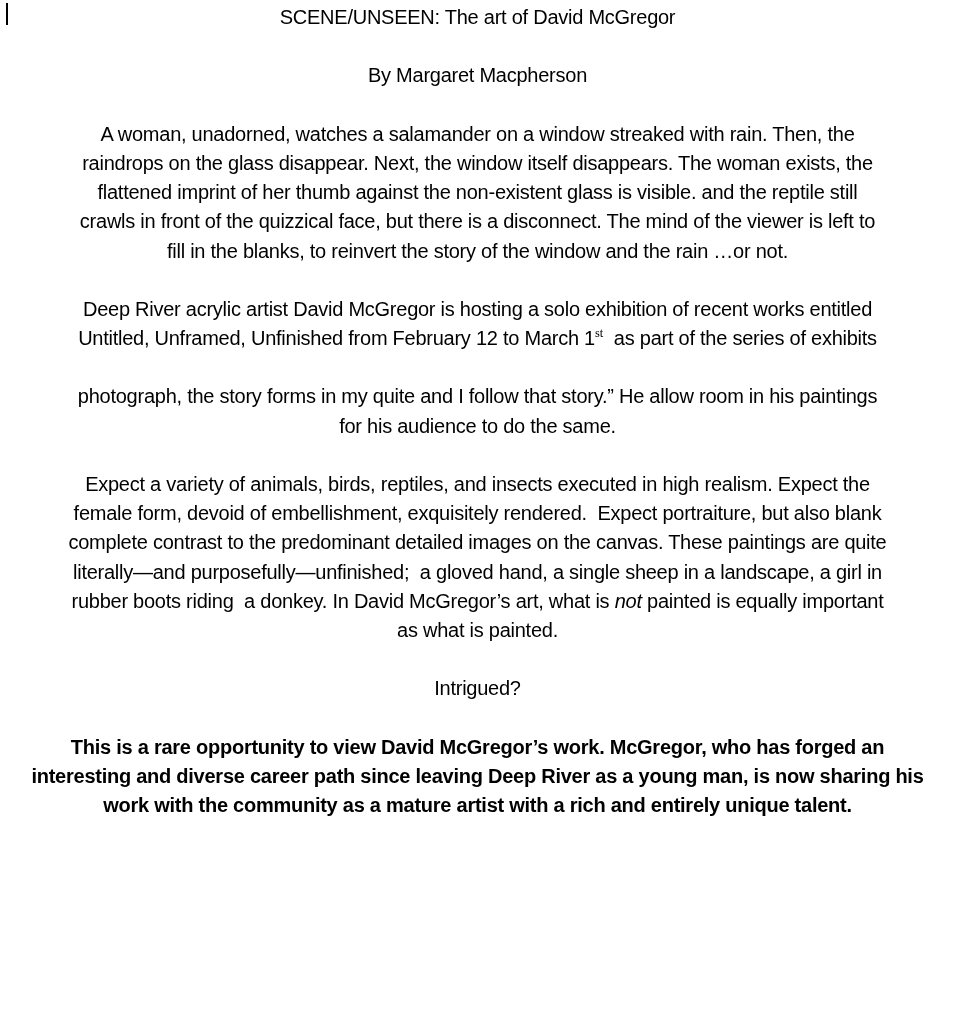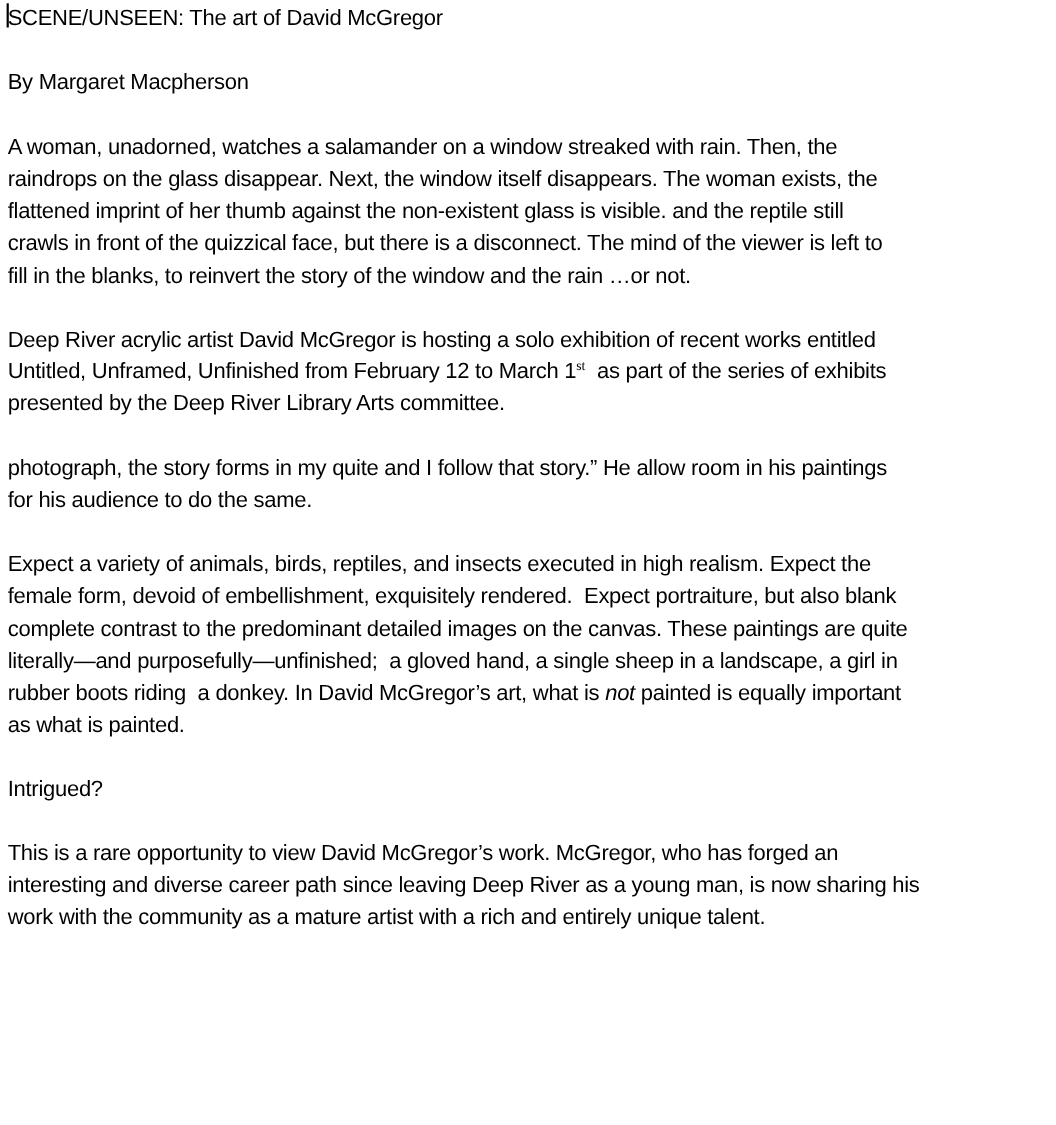--- a/index.html
+++ b/index.html
@@ -14,32 +14,34 @@
     position: relative;
     font-family: "Liberation Sans", "DejaVu Sans", sans-serif;
     color: #000000;
   }
   .page {
     position: relative;
     width: 100%;
     height: 100%;
     box-sizing: border-box;
     padding: 3px 12px 0 7px;
+    text-align: center;
   }
   .doc-body {
     font-size: 20px;
     letter-spacing: -0.25px;
     line-height: 29.2px;
     color: #000000;
   }
   .para {
     margin: 0 0 29.2px 0;
   }
   .para:last-child {
     margin-bottom: 0;
+    font-weight: bold;
   }
   .line {
     white-space: pre;
     height: 29.2px;
   }
   .line sup {
     font-size: 0.62em;
     line-height: 0;
     vertical-align: super;
     letter-spacing: 0;
@@ -71,21 +73,20 @@
       <div class="para">
         <div class="line"><span>A woman, unadorned, watches a salamander on a window streaked with rain. Then, the</span></div>
         <div class="line"><span>raindrops on the glass disappear. Next, the window itself disappears. The woman exists, the</span></div>
         <div class="line"><span>flattened imprint of her thumb against the non-existent glass is visible. and the reptile still</span></div>
         <div class="line"><span>crawls in front of the quizzical face, but there is a disconnect. The mind of the viewer is left to</span></div>
         <div class="line"><span>fill in the blanks, to reinvert the story of the window and the rain …or not.</span></div>
       </div>
       <div class="para">
         <div class="line"><span>Deep River acrylic artist David McGregor is hosting a solo exhibition of recent works entitled</span></div>
         <div class="line"><span>Untitled, Unframed, Unfinished from February 12 to March 1</span><sup>st</sup><span>  as part of the series of exhibits</span></div>
-        <div class="line"><span>presented by the Deep River Library Arts committee.</span></div>
       </div>
       <div class="para">
         <div class="line"><span>photograph, the story forms in my quite and I follow that story.” He allow room in his paintings</span></div>
         <div class="line"><span>for his audience to do the same.</span></div>
       </div>
       <div class="para">
         <div class="line"><span>Expect a variety of animals, birds, reptiles, and insects executed in high realism. Expect the</span></div>
         <div class="line"><span>female form, devoid of embellishment, exquisitely rendered.  Expect portraiture, but also blank</span></div>
         <div class="line"><span>complete contrast to the predominant detailed images on the canvas. These paintings are quite</span></div>
         <div class="line"><span>literally—and purposefully—unfinished;  a gloved hand, a single sheep in a landscape, a girl in</span></div>

